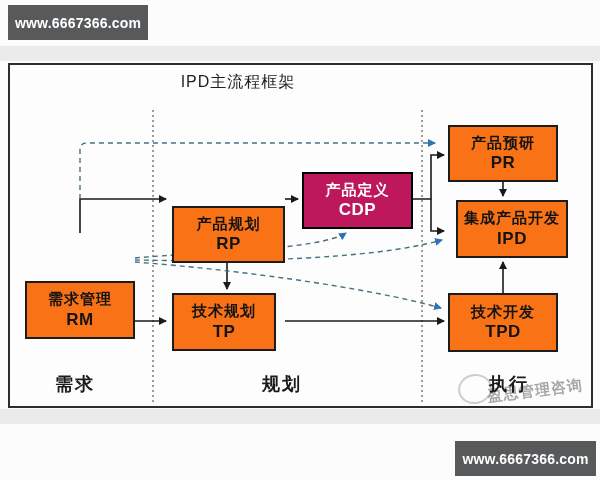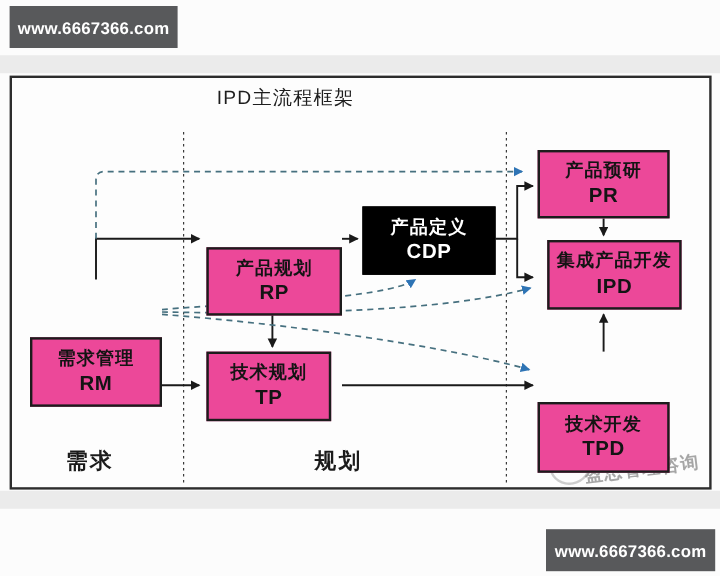--- a/index.html
+++ b/index.html
@@ -22,34 +22,34 @@
     position:absolute;left:8px;top:63px;width:581px;height:341px;
     border:2px solid #2d2d2d;background:#fdfdfd;z-index:1;
   }
   #diagram-title{
     position:absolute;left:0;top:72px;width:476px;text-align:center;
     font-size:16px;color:#1e1e1e;letter-spacing:1px;z-index:6;
   }
   svg#connector-layer{position:absolute;left:0;top:0;z-index:4;}
   .node{
     position:absolute;display:flex;flex-direction:column;align-items:center;
-    justify-content:center;background:#ec4899;border:2px solid #1c1c1c;
+    justify-content:center;background:#f97316;border:2px solid #1c1c1c;
     z-index:10;box-sizing:border-box;line-height:1.25;
   }
   .node .zh{font-size:15px;font-weight:bold;color:#141414;letter-spacing:1px;}
   .node .en{font-size:17px;font-weight:bold;color:#141414;letter-spacing:.5px;}
-  .node.dark{background:#000000;border-color:#000;}
+  .node.dark{background:#be185d;border-color:#000;}
   .node.dark .zh,.node.dark .en{color:#ffffff;}
   #node-rm {left:25px; top:233px;width:110px;height:58px;margin-top:48px;}
   #node-rp {left:172px;top:188px;width:113px;height:57px;margin-top:18px;}
   #node-cdp{left:302px;top:172px;width:111px;height:57px;}
   #node-tp {left:172px;top:293px;width:104px;height:58px;}
   #node-pr {left:448px;top:125px;width:110px;height:57px;}
   #node-ipd{left:456px;top:200px;width:112px;height:58px;}
-  #node-tpd{left:448px;top:293px;width:110px;height:59px;margin-top:42px;}
+  #node-tpd{left:448px;top:293px;width:110px;height:59px;}
   .section-label{
     position:absolute;width:70px;text-align:center;top:372px;
     font-size:18px;font-weight:bold;color:#1b1b1b;letter-spacing:2px;z-index:8;
   }
   #section-left{left:40px;}
   #section-middle{left:247px;text-align:center;}
   #section-right{left:474px;}
   #watermark-text{
     position:absolute;left:487px;top:380px;width:120px;z-index:7;
     font-size:15px;font-weight:bold;color:rgba(150,150,150,.85);

